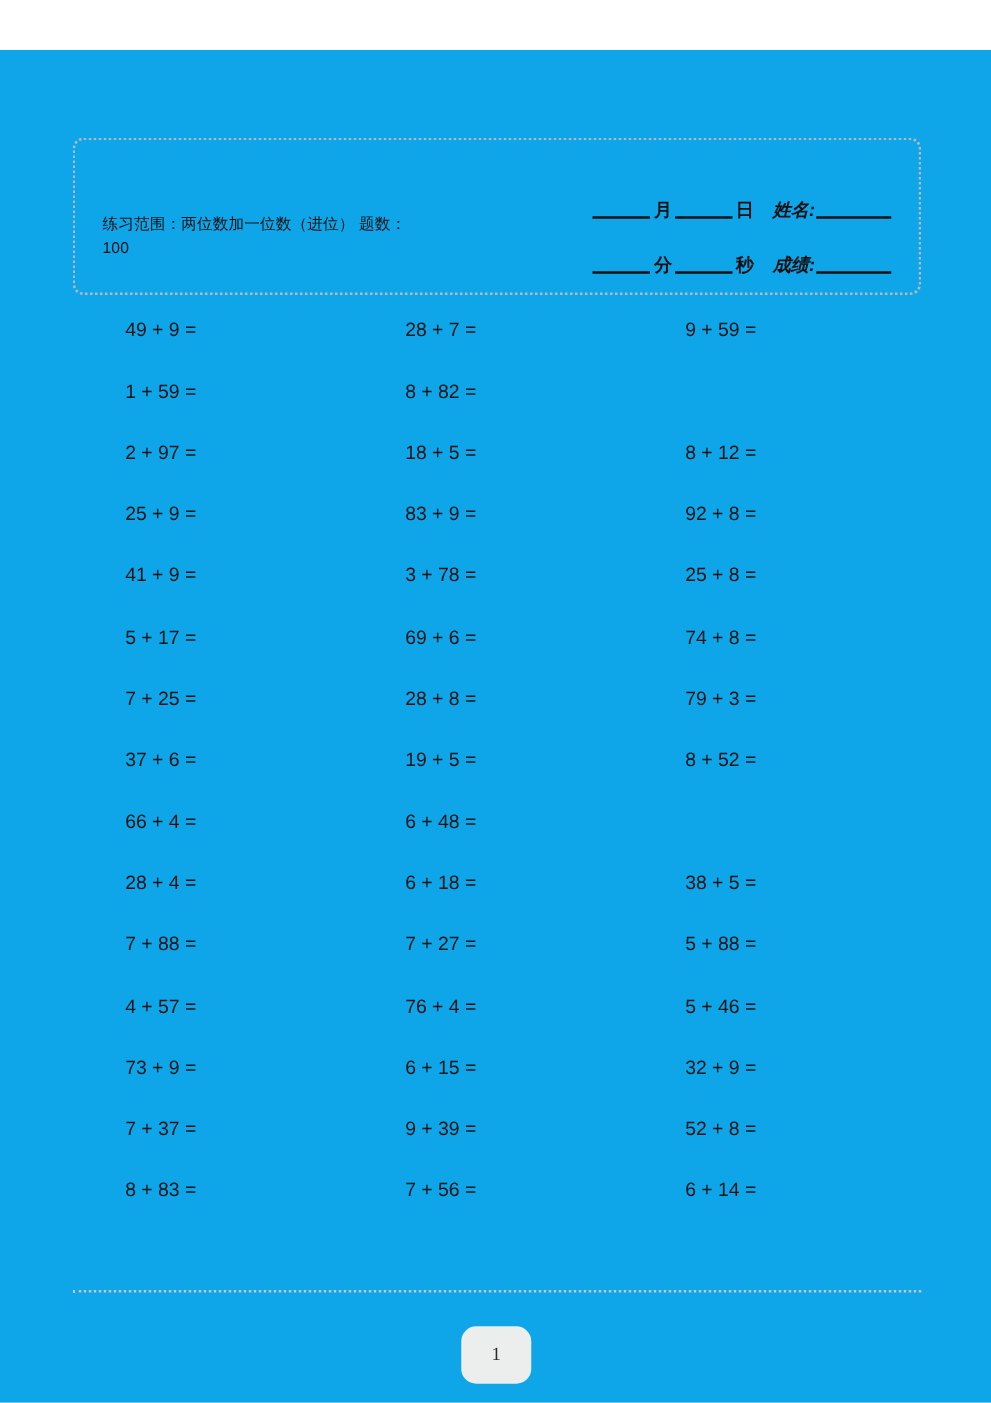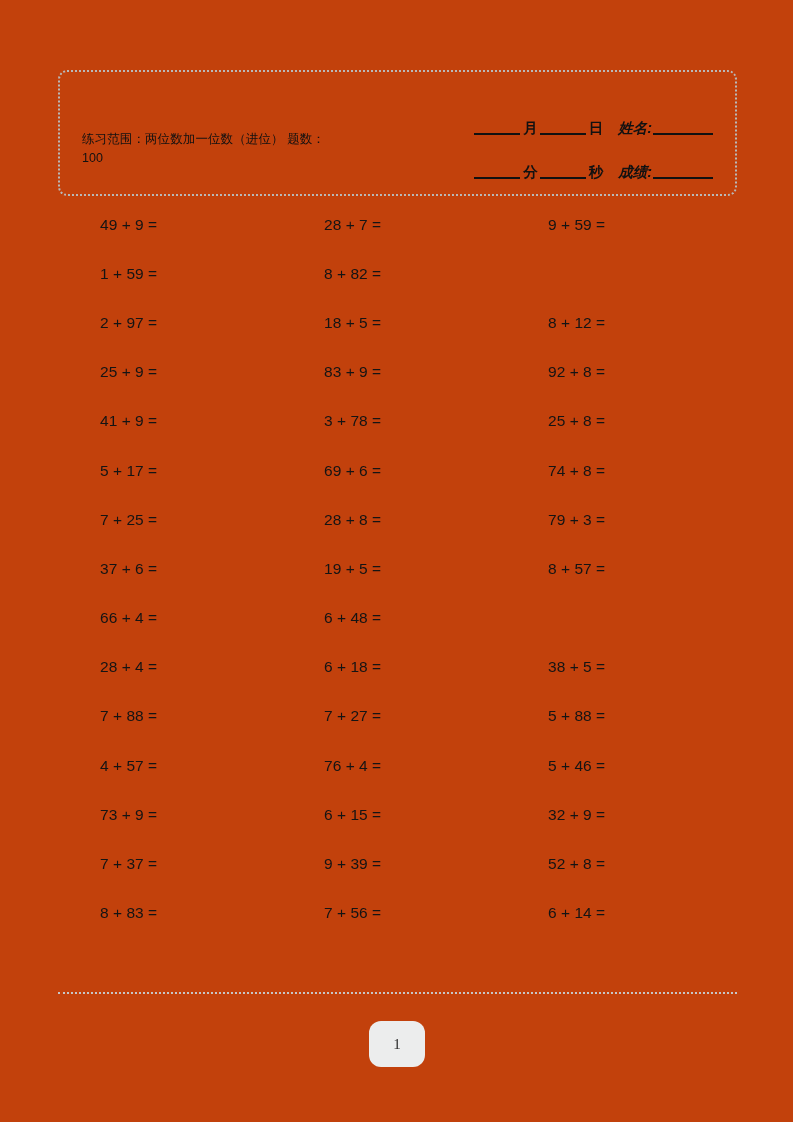--- a/index.html
+++ b/index.html
@@ -12,21 +12,22 @@
     height: 1122px;
     position: relative;
     font-family: "Liberation Serif", "DejaVu Serif", serif;
     color: #1a1a1a;
     overflow: hidden;
   }
 
   .page {
     position: absolute;
     inset: 0;
-    background: #c2410c;
+    background: #0ea5e9;
+    margin-top: 40px;
   }
 
   
   .header-box {
     position: absolute;
     left: 58px;
     top: 70px;
     width: 679px;
     height: 126px;
     box-sizing: border-box;
@@ -193,21 +194,21 @@
         <div class="pcell c3">74 + 8 =</div>
       </div>
       <div class="prow">
         <div class="pcell c1">7 + 25 =</div>
         <div class="pcell c2">28 + 8 =</div>
         <div class="pcell c3">79 + 3 =</div>
       </div>
       <div class="prow">
         <div class="pcell c1">37 + 6 =</div>
         <div class="pcell c2">19 + 5 =</div>
-        <div class="pcell c3">8 + 57 =</div>
+        <div class="pcell c3">8 + 52 =</div>
       </div>
       <div class="prow">
         <div class="pcell c1">66 + 4 =</div>
         <div class="pcell c3">6 + 48 =</div>
       </div>
       <div class="prow">
         <div class="pcell c1">28 + 4 =</div>
         <div class="pcell c2">6 + 18 =</div>
         <div class="pcell c3">38 + 5 =</div>
       </div>

